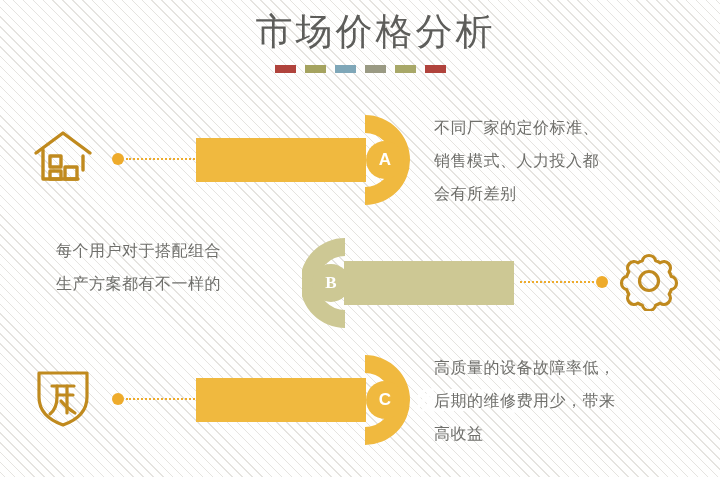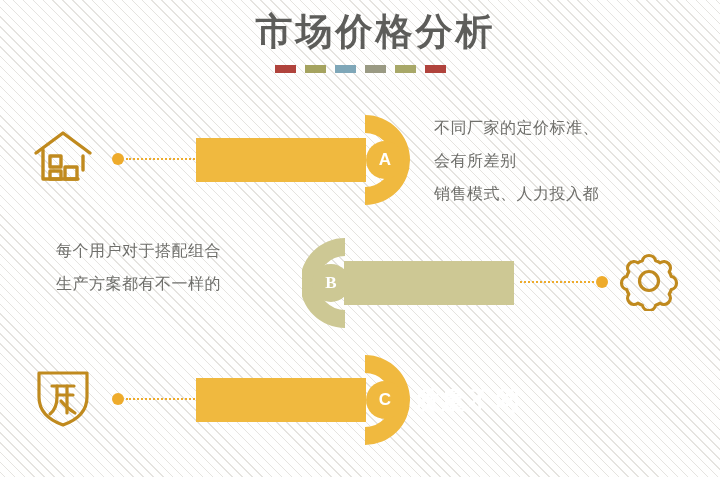--- a/index.html
+++ b/index.html
@@ -35,21 +35,21 @@
   
   #header {
     position: absolute;
     left: 0;
     top: 8px;
     width: 720px;
     text-align: center;
   }
   #title {
     font-size: 37px;
-    font-weight: bold;
+    font-weight: normal;
     letter-spacing: 3px;
     color: #5d5d5a;
     line-height: 48px;
     white-space: nowrap;
     padding-left: 31px;
   }
   #dashes {
     margin-top: 9px;
     display: flex;
     justify-content: center;
@@ -205,22 +205,22 @@
       <svg class="badge-svg" width="216" height="110" viewBox="0 0 216 110">
         <path d="M0 33 H170 V77 H0 Z" fill="#f0b93f"></path>
         <path d="M169 10 A45 45 0 0 1 169 100 L169 82 A27 27 0 0 0 169 28 Z" fill="#f0b93f"></path>
         <circle cx="189" cy="55" r="19" fill="#f0b93f"></circle>
       </svg>
       <div class="badge-letter">A</div>
     </div>
 
     <div class="desc" id="desc-a" style="color: rgb(111, 111, 107);">
       <div>不同厂家的定价标准、</div>
+      <div>销售模式、人力投入都</div>
       <div>会有所差别</div>
-      <div>销售模式、人力投入都</div>
     </div>
   </div>
 
   <div class="row" id="row-b">
 
     <div class="desc" id="desc-b" style="color: rgb(111, 111, 107);">
       <div>每个用户对于搭配组合</div>
       <div>生产方案都有不一样的</div>
     </div>
 
@@ -291,15 +291,20 @@
     <div class="badge" id="badge-c">
       <svg class="badge-svg" width="216" height="110" viewBox="0 0 216 110">
         <path d="M0 33 H170 V77 H0 Z" fill="#f0b93f"></path>
         <path d="M169 10 A45 45 0 0 1 169 100 L169 82 A27 27 0 0 0 169 28 Z" fill="#f0b93f"></path>
         <circle cx="189" cy="55" r="19" fill="#f0b93f"></circle>
       </svg>
       <div class="badge-label">质量不同</div>
       <div class="badge-letter">C</div>
     </div>
 
+    <div class="desc" id="desc-c" style="color: rgb(111, 111, 107);">
+      <div>高质量的设备故障率低，</div>
+      <div>后期的维修费用少，带来</div>
+      <div>高收益</div>
+    </div>
   </div>
 
 </div>
 
 </body></html>

